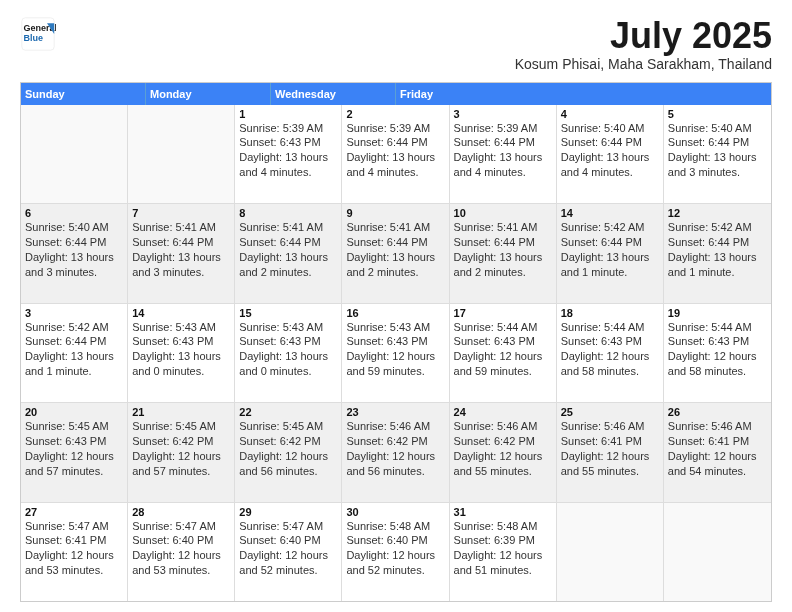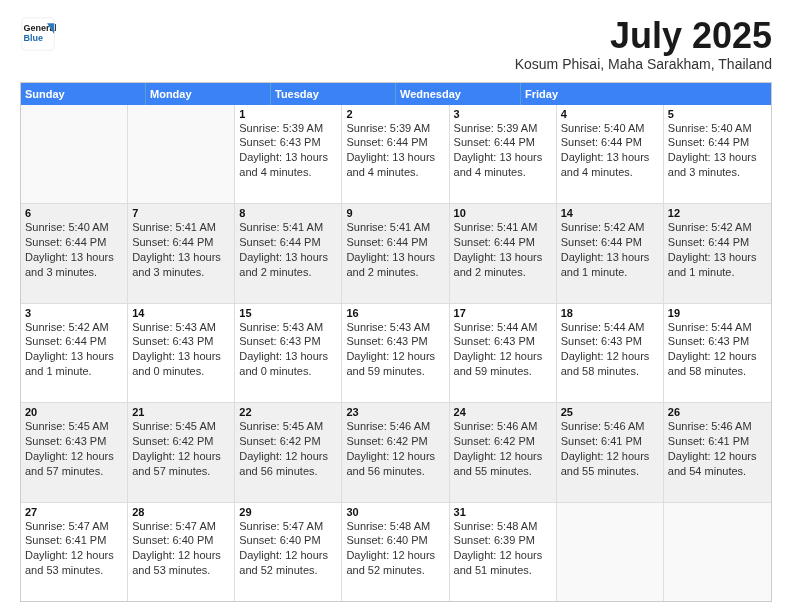--- a/index.html
+++ b/index.html
@@ -119,21 +119,20 @@
     <div class="title-block">
       <div class="main-title">July 2025</div>
       <div class="subtitle">Kosum Phisai, Maha Sarakham, Thailand</div>
     </div>
   </div>
 
   <div class="calendar">
     <div class="cal-header-row">
     <div class="cal-header-cell">Sunday</div>
         <div class="cal-header-cell">Monday</div>
-        <div class="cal-header-cell">Tuesday</div>
         <div class="cal-header-cell">Wednesday</div>
         <div class="cal-header-cell">Friday</div>
       </div>
     <div class="cal-body">
     <div class="cal-row">
           <div class="cal-cell empty"></div>
           <div class="cal-cell empty"></div>
           <div class="cal-cell">
             <span class="day-num">1</span>
             <div class="cell-info">Sunrise: 5:39 AM<br>Sunset: 6:43 PM<br>Daylight: 13 hours and 4 minutes.</div>

